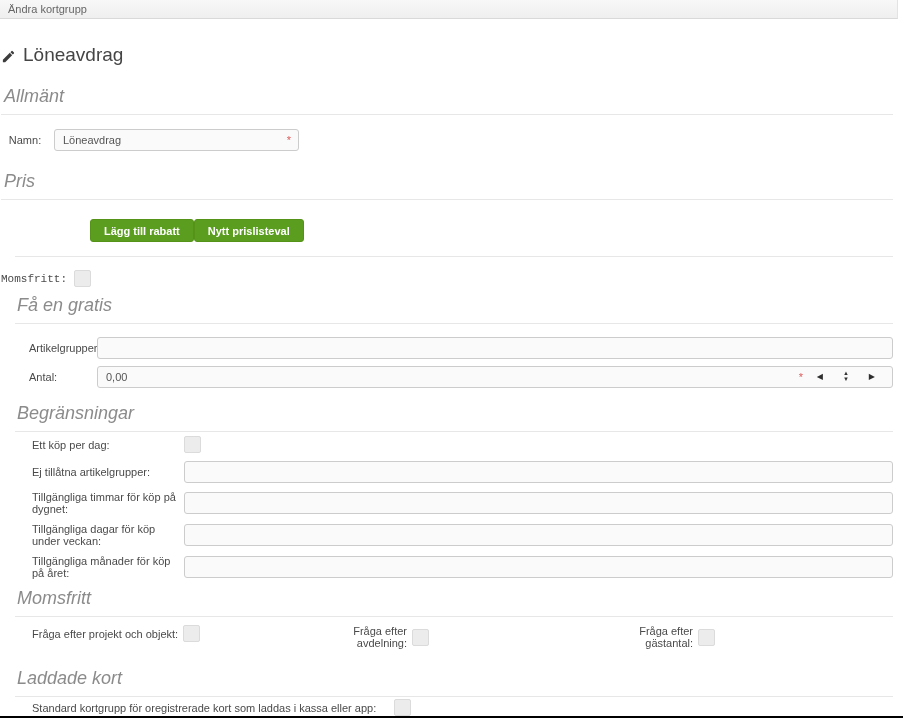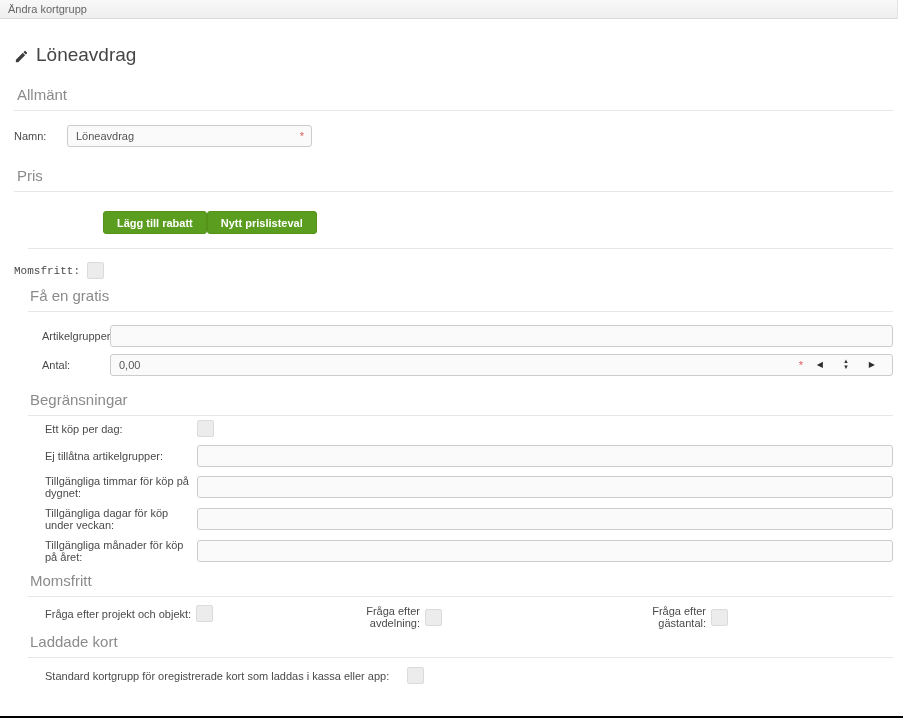--- a/index.html
+++ b/index.html
@@ -5,29 +5,29 @@
   * { margin:0; padding:0; box-sizing:border-box; }
   html,body { width:903px; height:723px; background:#fff; overflow:hidden;
     font-family:"Liberation Sans","DejaVu Sans",sans-serif; }
   body { position:relative; }
 
   
   .topbar { height:19px; width:898px; background:linear-gradient(#f8f8f8,#efefef);
     border-bottom:1px solid #d9d9d9; border-right:1px solid #e3e3e3;
     font-size:11px; color:#666; line-height:18px; padding-left:8px; }
 
-  .content { padding:0 10px 0 14px; width:903px; }
+  .content { padding:0 10px 0 1px; width:903px; }
 
   
   .page-title { margin-top:25px; display:flex; align-items:center; gap:7px;
     font-size:19px; color:#454545; }
   .pencil { width:15px; height:15px; fill:#3d3d3d; margin-top:2px; }
 
   
-  .sec-h { font-size:15px; color:#8b8b8b; }
+  .sec-h { font-size:18px; color:#8b8b8b;font-style:italic; }
   .sec-line { border:none; border-top:1px solid #e7e7e7; margin-top:7px; }
   .lvl1 { margin-left:3px; }
   .lvl2 { margin-left:16px; }
 
   .row { display:flex; align-items:center; }
   label, .lbl { font-size:11px; color:#4a4a4a; }
 
   .inp-wrap { position:relative; display:flex; }
   input.inp { height:22px; border:1px solid #ccc; border-radius:3px; background:#fafafa;
     font-family:inherit; font-size:11px; color:#555; padding:0 8px; outline:none; width:100%; }
@@ -41,21 +41,21 @@
     border-radius:3px; color:#fff; font-family:inherit; font-size:11px; font-weight:bold;
     cursor:pointer; }
 
   .spin { position:absolute; display:flex; flex-direction:column; justify-content:center;
     line-height:5px; font-size:6px; color:#333; top:5px; }
   .spin span { height:6px; }
   .arrow { position:absolute; top:6px; font-size:8px; color:#2e2e2e; }
 
   
   .namn-row { margin-top:14px; }
-  .namn-row .lbl { width:48px; text-align:left; margin-right:5px; }
+  .namn-row .lbl { width:48px; text-align:center; margin-right:5px; }
   .namn-wrap { width:245px; }
 
   .btn-row { margin-top:19px; margin-left:89px; }
   .divider { border:none; border-top:1px solid #e7e7e7; margin-top:14px; margin-left:14px; }
 
   .moms-row { margin-top:13px;font-family:Liberation Mono, monospace; }
   .moms-row .lbl { margin-right:7px; }
 
   .gratis-row { margin-left:28px; margin-top:13px; }
   .gratis-row + .gratis-row { margin-top:7px; }
@@ -68,21 +68,21 @@
   .begr-row .inp-wrap { flex:1; }
 
   .prisk-row { margin-left:31px; margin-top:17px; }
   .prisk-row .lbl { width:115px; flex:0 0 auto; }
   .prisk-wrap { width:585px; }
 
   .fraga-row { position:relative; height:17px; margin-top:8px; }
   .fraga-g { position:absolute; top:0; display:flex; align-items:center; gap:5px; }
   .fraga-g .lbl { text-align:right; }
 
-  .ladd-row { margin-left:31px; margin-top:9px; gap:18px; }
+  .ladd-row { margin-left:31px; margin-top:2px; gap:18px; }
 
   .bottom-line { position:absolute; left:0; top:716px; width:903px; height:2px; background:#000; }
 </style>
 </head>
 <body>
 
 <div class="topbar">Ändra kortgrupp</div>
 
 <div class="content">
 
@@ -188,21 +188,21 @@
     <span class="fraga-g" style="left:322px">
       <span class="lbl" style="width:84px">Fråga efter avdelning:</span>
       <span class="chk"></span>
     </span>
     <span class="fraga-g" style="left:612px">
       <span class="lbl" style="width:80px">Fråga efter gästantal:</span>
       <span class="chk"></span>
     </span>
   </div>
 
-  <div class="sec-h lvl2" style="margin-top:11px">Laddade kort</div>
+  <div class="sec-h lvl2" style="margin-top:26px">Laddade kort</div>
   <hr class="sec-line" style="margin-left:14px">
 
   <div class="row ladd-row">
     <span class="lbl">Standard kortgrupp för oregistrerade kort som laddas i kassa eller app:</span>
     <span class="chk"></span>
   </div>
 
 </div>
 
 <div class="bottom-line"></div>

